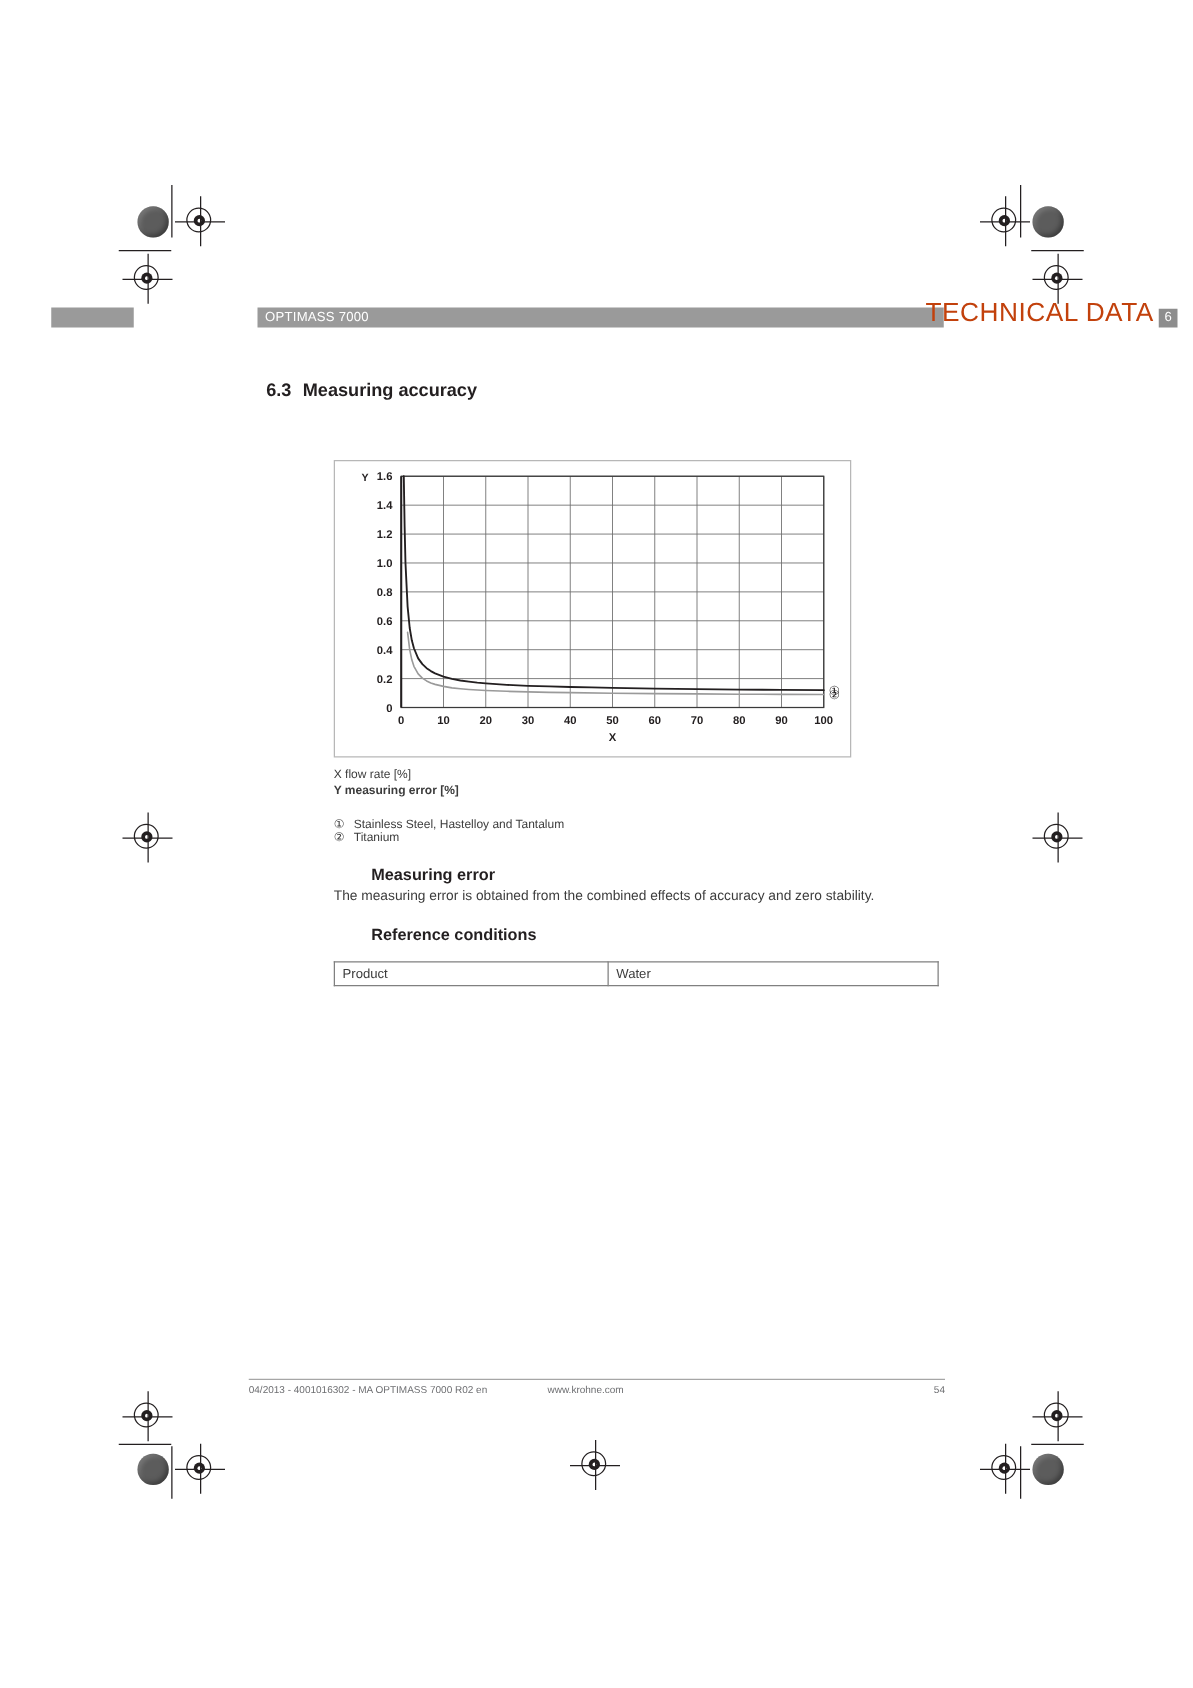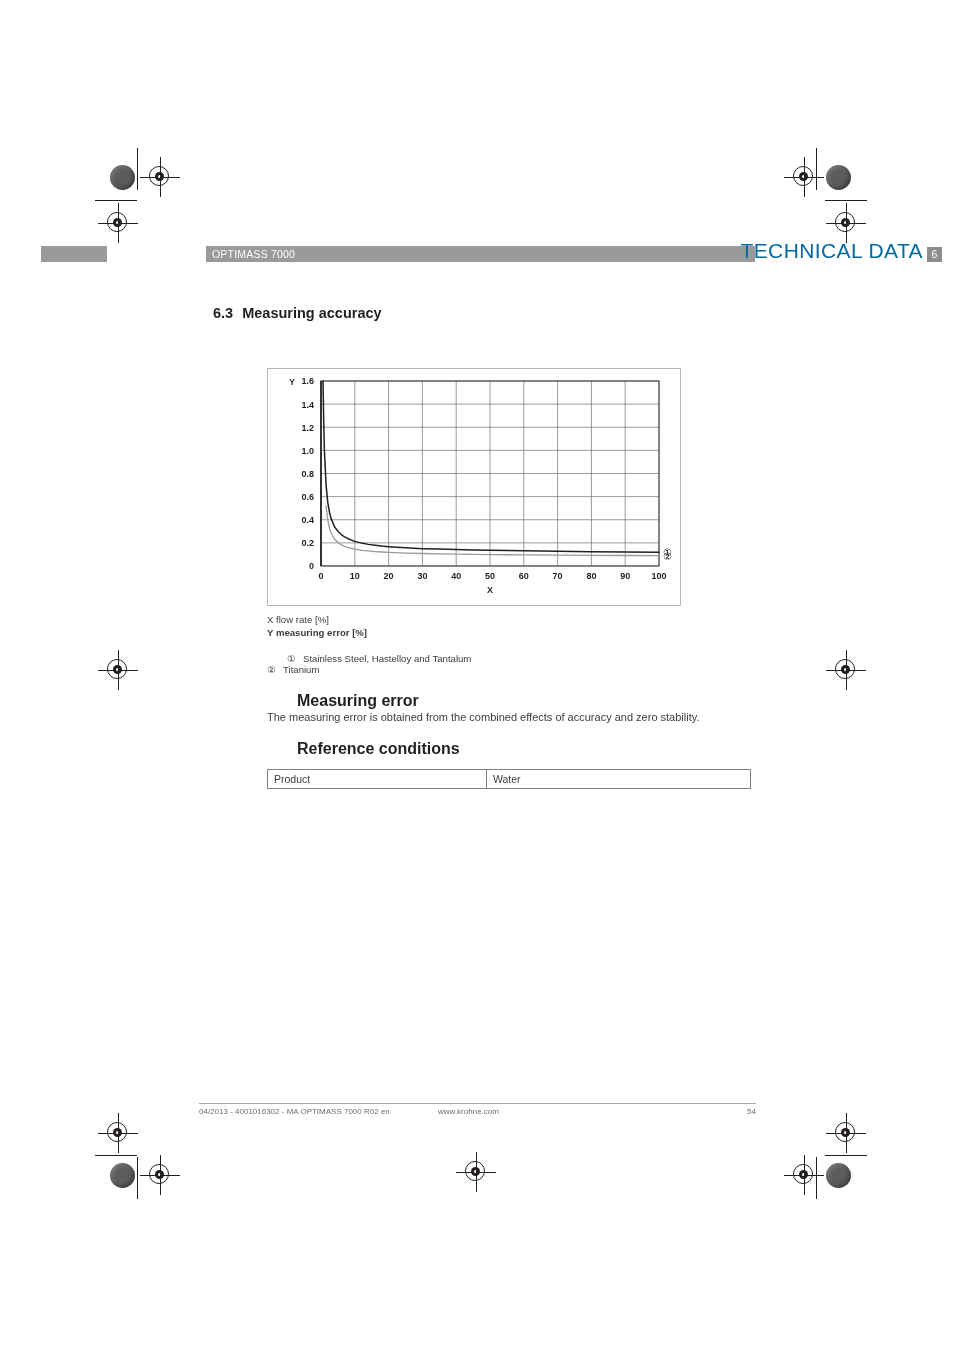--- a/index.html
+++ b/index.html
@@ -97,21 +97,21 @@
     color: #ffffff;
     letter-spacing: .2px;
     line-height: 12px;
     white-space: nowrap;
   }
   .header-title {
     position: absolute;
     right: 43px;
     top: -4px;
     font-size: 21px;
-    color: #0369a1;
+    color: #c2410c;
     letter-spacing: .4px;
     white-space: nowrap;
     font-weight: 400;
   }
   .header-chapter {
     position: absolute;
     right: 24px;
     top: 4px;
     width: 15px;
     height: 15px;
@@ -160,29 +160,29 @@
   .cap-x { top: 614px; }
   .cap-y { top: 627px; font-weight: bold; }
 
   .legend-line {
     position: absolute;
     left: 267px;
     font-size: 9.6px;
     color: #3c3c3c;
     white-space: nowrap;
   }
-  .legend-1 { top: 653px; margin-left: 20px; }
+  .legend-1 { top: 653px; }
   .legend-2 { top: 664px; }
   .legend-line .marker { display: inline-block; width: 16px; }
 
   
   .subhead {
     position: absolute;
     left: 267px;
-    font-size: 16px;
+    font-size: 13px;
     font-weight: bold;
     color: #231f20;
     white-space: nowrap;
     padding-left: 30px;
   }
   .sub-measuring { top: 692px; }
   .sub-reference { top: 740px; }
 
   .paragraph {
     position: absolute;

